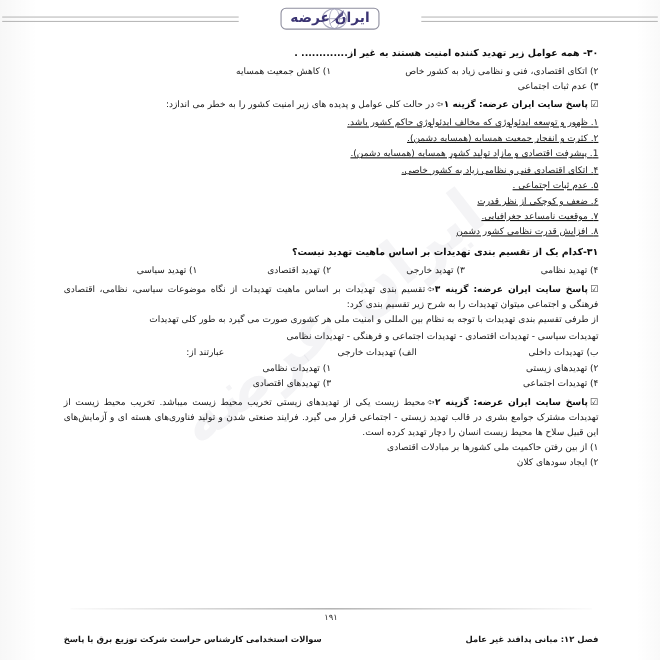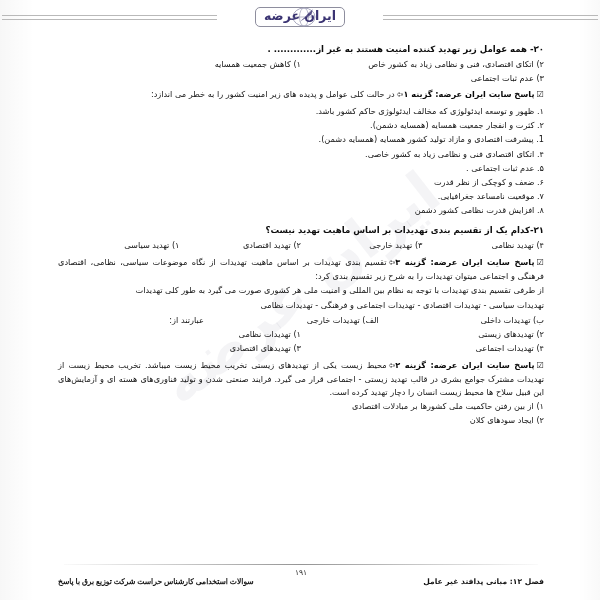--- a/index.html
+++ b/index.html
@@ -181,20 +181,21 @@
 
   .ans-list {
     margin: 2px 0 0 0;
   }
   .ans-item {
     font-size: 8.2px;
     line-height: 1.72;
     text-align: right;
     color: #141414;
     padding-left: 6px;
+    text-decoration: underline;
   }
 
   .para {
     font-size: 8.2px;
     line-height: 1.68;
     text-align: justify;
     text-align-last: right;
     color: #141414;
     margin: 1px 0;
   }
@@ -224,34 +225,34 @@
   }
   .footer-rule {
     height: 1px;
     background: linear-gradient(to left, rgba(150,150,150,0.05), rgba(130,130,130,0.85), rgba(150,150,150,0.05));
     margin: 0 6px 3px 6px;
   }
   .page-num {
     text-align: center;
     font-size: 7.6px;
     color: #2a2a2a;
-    margin-bottom: 0;
+    margin-bottom: 11px;
     letter-spacing: 0.5px;
   }
   .footer-row {
     display: flex;
     flex-direction: row;
     justify-content: space-between;
     align-items: baseline;
     font-size: 7.6px;
     font-weight: bold;
     color: #141414;
   }
   .footer-row .f-right { text-align: left; white-space: nowrap; }
-  .footer-row .f-left  { text-align: right;  white-space: nowrap; font-family: Liberation Serif, serif; }
+  .footer-row .f-left  { text-align: right;  white-space: nowrap; }
 </style>
 </head>
 <body>
 
 <div class="page">
 
   <div class="watermark">ایران عرضه</div>
 
   <div class="header">
     <div class="rule left"></div>

